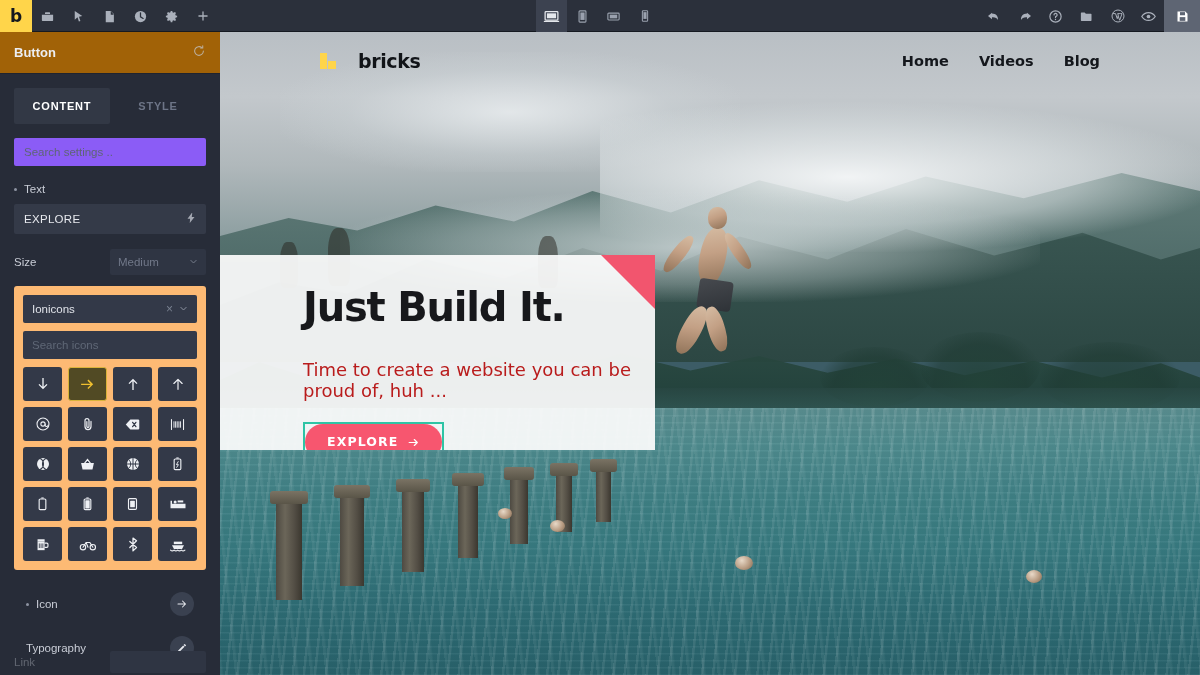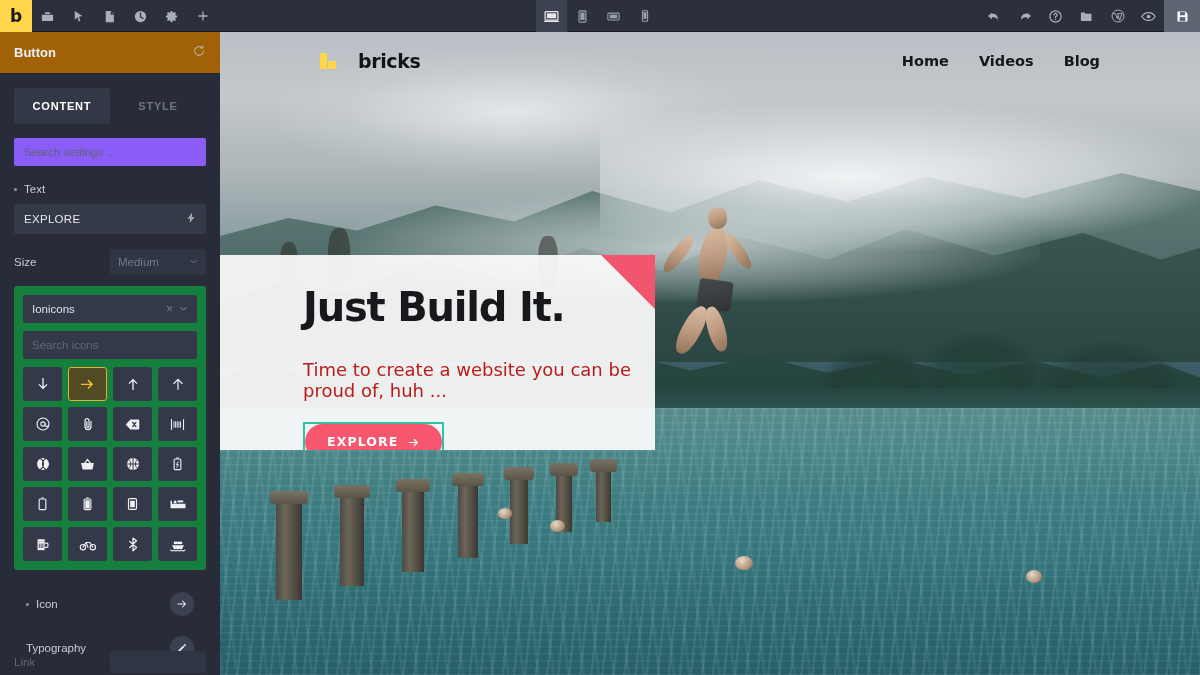--- a/index.html
+++ b/index.html
@@ -109,21 +109,21 @@
   .select {
     width: 96px; height: 26px; background: #2f3543; border-radius: 2px;
     display: flex; align-items: center; padding: 0 8px;
     color: #717889; font-size: 11.5px;
   }
   .select .sv { flex: 1; }
 
   
   .picker {
     margin: 8px 14px 0 14px;
-    background: #15803d;
+    background: #fdba74;
     border-radius: 3px;
     padding: 9px;
   }
   .picker-select {
     height: 28px; background: #333948; border-radius: 2px;
     display: flex; align-items: center; padding: 0 9px; gap: 6px;
     color: #dfe2e8; font-size: 11.5px;
   }
   .picker-select .pv { flex: 1; }
   .picker-select .x { color: #78808f; font-size: 12px; }

